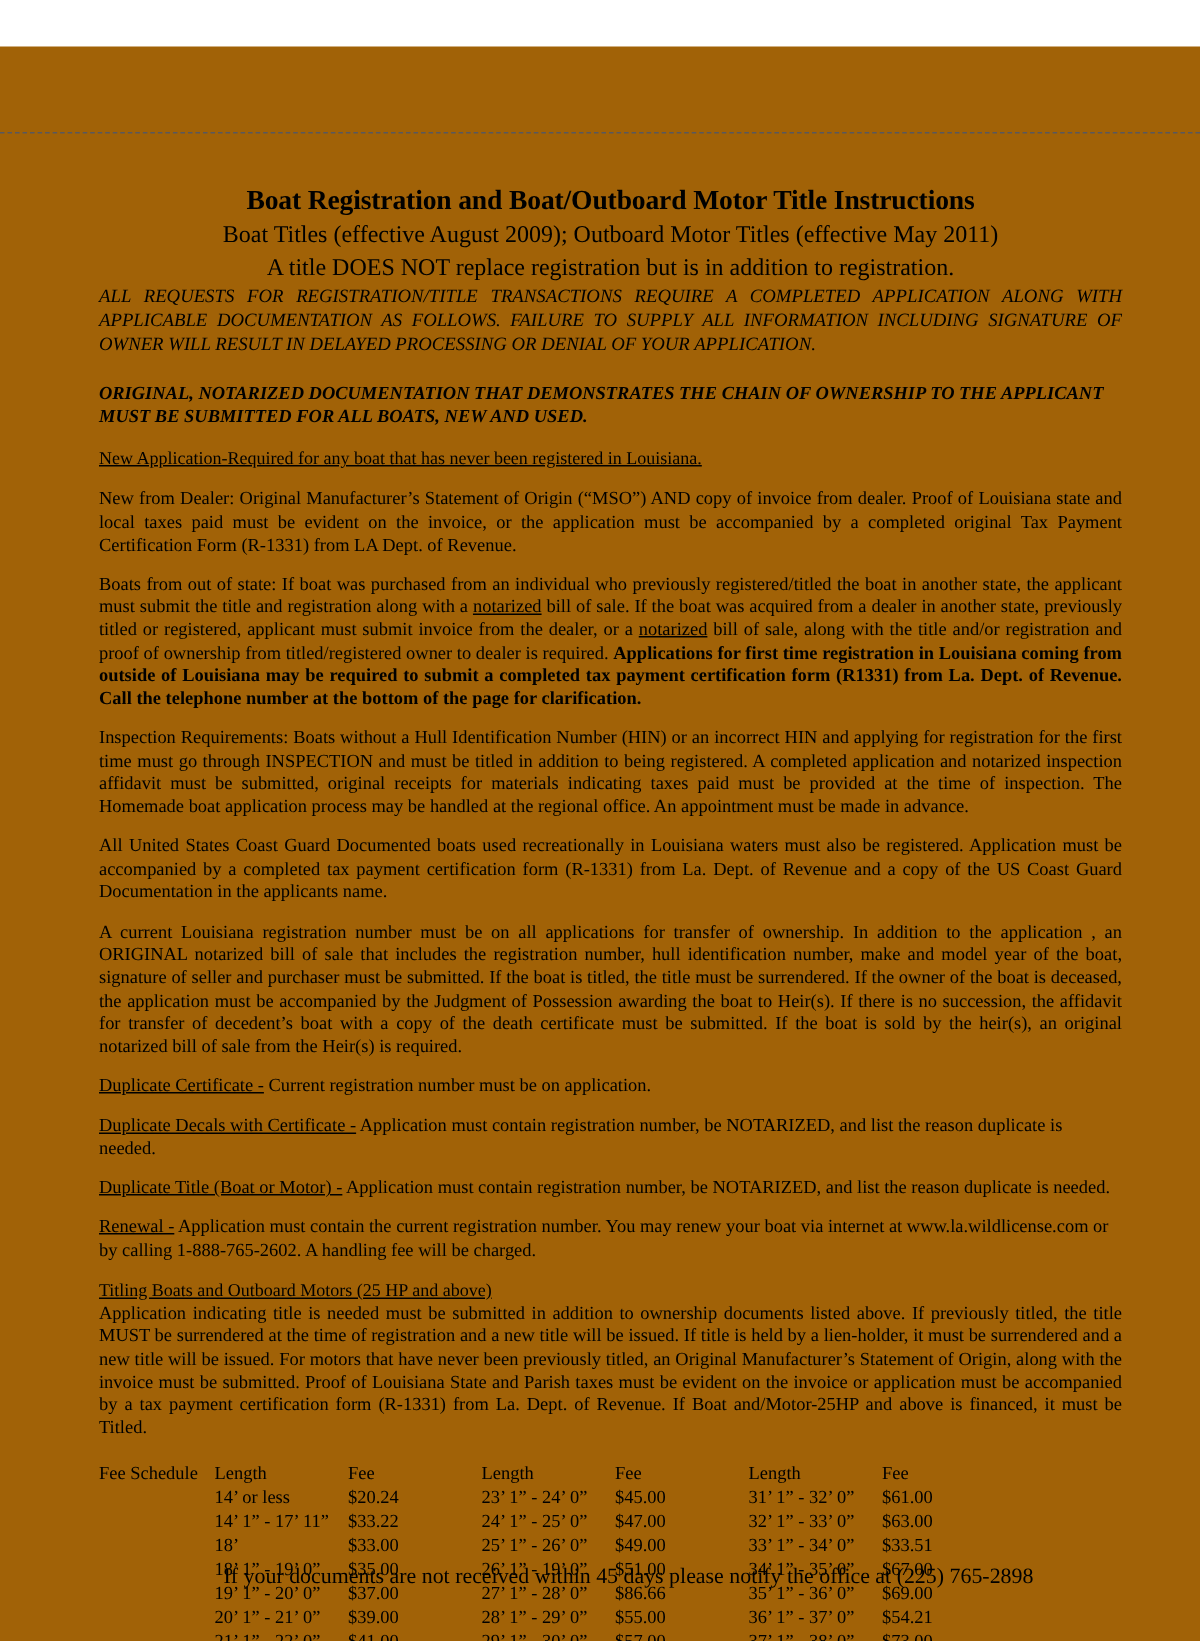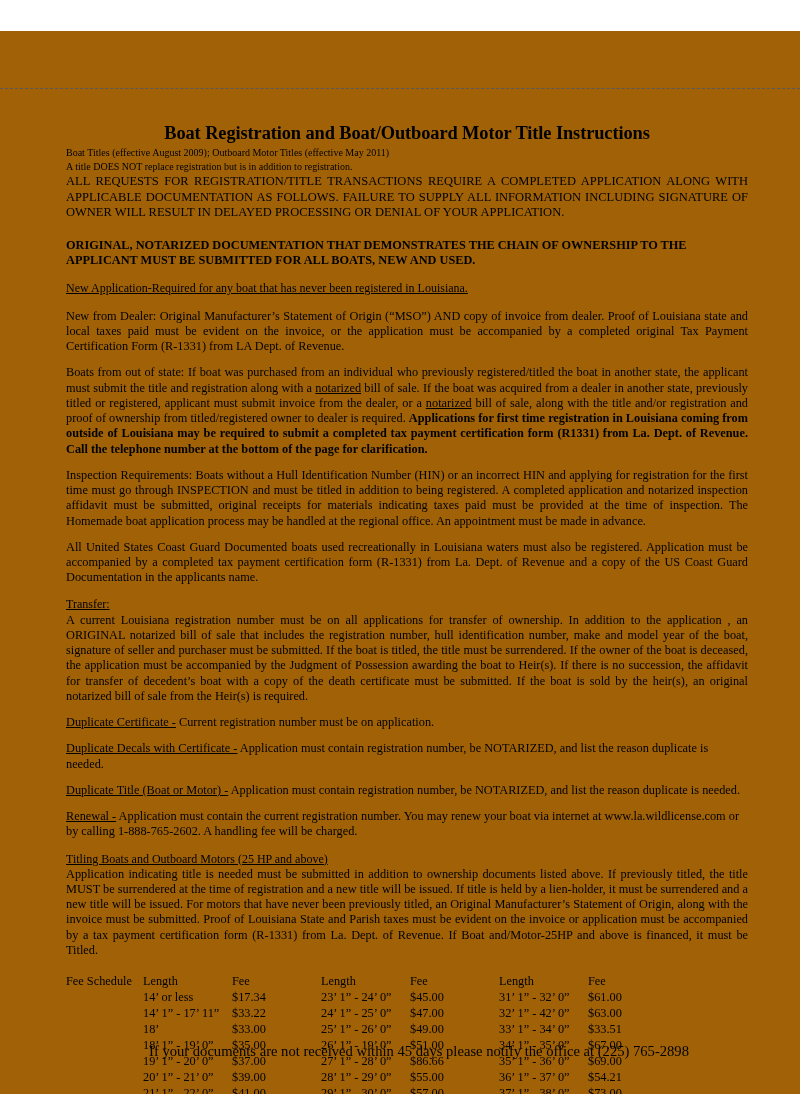--- a/index.html
+++ b/index.html
@@ -39,35 +39,36 @@
 
   h1.doc-title {
     font-size: 18.4px;
     font-weight: bold;
     text-align: center;
     margin: 0 0 2px 0;
     letter-spacing: -0.1px;
     line-height: 1.15;
   }
   .subtitle {
-    font-size: 10px;
+    text-align: center;
+    font-size: 16px;
     line-height: 1.38;
     margin: 0;
   }
 
   .para {
     font-size: 12.3px;
     line-height: 1.24;
     margin: 0 0 11px 0;
     text-align: left;
   }
   .para.justify {
     text-align: justify;
   }
-  .gap-top { margin-top: 17px; }
+  .gap-top { margin-top: 17px; font-style: italic; }
 
   .caps-block {
     font-size: 12.5px;
     line-height: 1.26;
     text-align: justify;
     margin: 0;
   }
   .bold { font-weight: bold; }
   .u { text-decoration: underline; }
   .head-u {
@@ -129,23 +130,20 @@
     </p>
 
     <p class="para justify">New from Dealer: Original Manufacturer’s Statement of Origin (“MSO”) AND copy of invoice from dealer. Proof of Louisiana state and local taxes paid must be evident on the invoice, or the application must be accompanied by a completed original Tax Payment Certification Form (R-1331) from LA Dept. of Revenue.</p>
 
     <p class="para justify"><span>Boats from out of state: If boat was purchased from an individual who previously registered/titled the boat in another state, the applicant must submit the title and registration along with a </span><span class="u">notarized</span><span> bill of sale. If the boat was acquired from a dealer in another state, previously titled or registered, applicant must submit invoice from the dealer, or a </span><span class="u">notarized</span><span> bill of sale, along with the title and/or registration and proof of ownership from titled/registered owner to dealer is required. </span><span class="bold">Applications for first time registration in Louisiana coming from outside of Louisiana may be required to submit a completed tax payment certification form (R1331) from La. Dept. of Revenue. Call the telephone number at the bottom of the page for clarification.</span></p>
 
     <p class="para justify">Inspection Requirements: Boats without a Hull Identification Number (HIN) or an incorrect HIN and applying for registration for the first time must go through INSPECTION and must be titled in addition to being registered. A completed application and notarized inspection affidavit must be submitted, original receipts for materials indicating taxes paid must be provided at the time of inspection. The Homemade boat application process may be handled at the regional office. An appointment must be made in advance.</p>
 
     <p class="para justify" style="margin-bottom:12px;">All United States Coast Guard Documented boats used recreationally in Louisiana waters must also be registered. Application must be accompanied by a completed tax payment certification form (R-1331) from La. Dept. of Revenue and a copy of the US Coast Guard Documentation in the applicants name.</p>
 
-    <p class="para" style="margin-bottom:0;">
-      <span class="head-u">Transfer:</span>
-    </p>
 
     <p class="para justify">A current Louisiana registration number must be on all applications for transfer of ownership. In addition to the application , an ORIGINAL notarized bill of sale that includes the registration number, hull identification number, make and model year of the boat, signature of seller and purchaser must be submitted. If the boat is titled, the title must be surrendered. If the owner of the boat is deceased, the application must be accompanied by the Judgment of Possession awarding the boat to Heir(s). If there is no succession, the affidavit for transfer of decedent’s boat with a copy of the death certificate must be submitted.  If the boat is sold  by the heir(s), an original notarized bill of sale from the Heir(s) is required.</p>
 
     <p class="para"><span class="u">Duplicate Certificate -</span><span> Current registration number must be on application.</span></p>
 
     <p class="para"><span class="u">Duplicate Decals with Certificate -</span><span> Application must contain registration number, be NOTARIZED, and list the reason duplicate is needed.</span></p>
 
     <p class="para"><span class="u">Duplicate Title (Boat or Motor) -</span><span> Application must contain registration number, be NOTARIZED, and list the reason duplicate is needed.</span></p>
 
     <p class="para" style="margin-bottom:12px;"><span class="u">Renewal -</span><span> Application must contain the current registration number. You may renew your boat via internet at www.la.wildlicense.com or by calling 1-888-765-2602. A handling fee will be charged.</span></p>
@@ -167,21 +165,21 @@
             <div>14’ 1” - 17’ 11”</div>
             <div>18’</div>
             <div>18’ 1” - 19’ 0”</div>
             <div>19’ 1” - 20’ 0”</div>
             <div>20’ 1” - 21’ 0”</div>
             <div>21’ 1” - 22’ 0”</div>
             <div>22’ 1” - 23; 0”</div>
           </div>
           <div class="col-inner" style="width:89px;">
             <div>Fee</div>
-            <div>$17.34</div>
+            <div>$20.24</div>
             <div>$33.22</div>
             <div>$33.00</div>
             <div>$35.00</div>
             <div>$37.00</div>
             <div>$39.00</div>
             <div>$41.00</div>
             <div>$43.00</div>
           </div>
         </div>
 
@@ -207,21 +205,21 @@
             <div>$55.00</div>
             <div>$57.00</div>
             <div>$59.00</div>
           </div>
         </div>
 
         <div class="fee-col last">
           <div class="col-inner" style="width:89px;">
             <div>Length</div>
             <div>31’ 1” - 32’ 0”</div>
-            <div>32’ 1” - 42’ 0”</div>
+            <div>32’ 1” - 33’ 0”</div>
             <div>33’ 1” - 34’ 0”</div>
             <div>34’ 1” - 35’ 0”</div>
             <div>35’ 1” - 36’ 0”</div>
             <div>36’ 1” - 37’ 0”</div>
             <div>37’ 1” - 38’ 0”</div>
             <div class="fee-note">for each foot thereafter add $2.00 per foot</div>
           </div>
           <div class="col-inner">
             <div>Fee</div>
             <div>$61.00</div>

